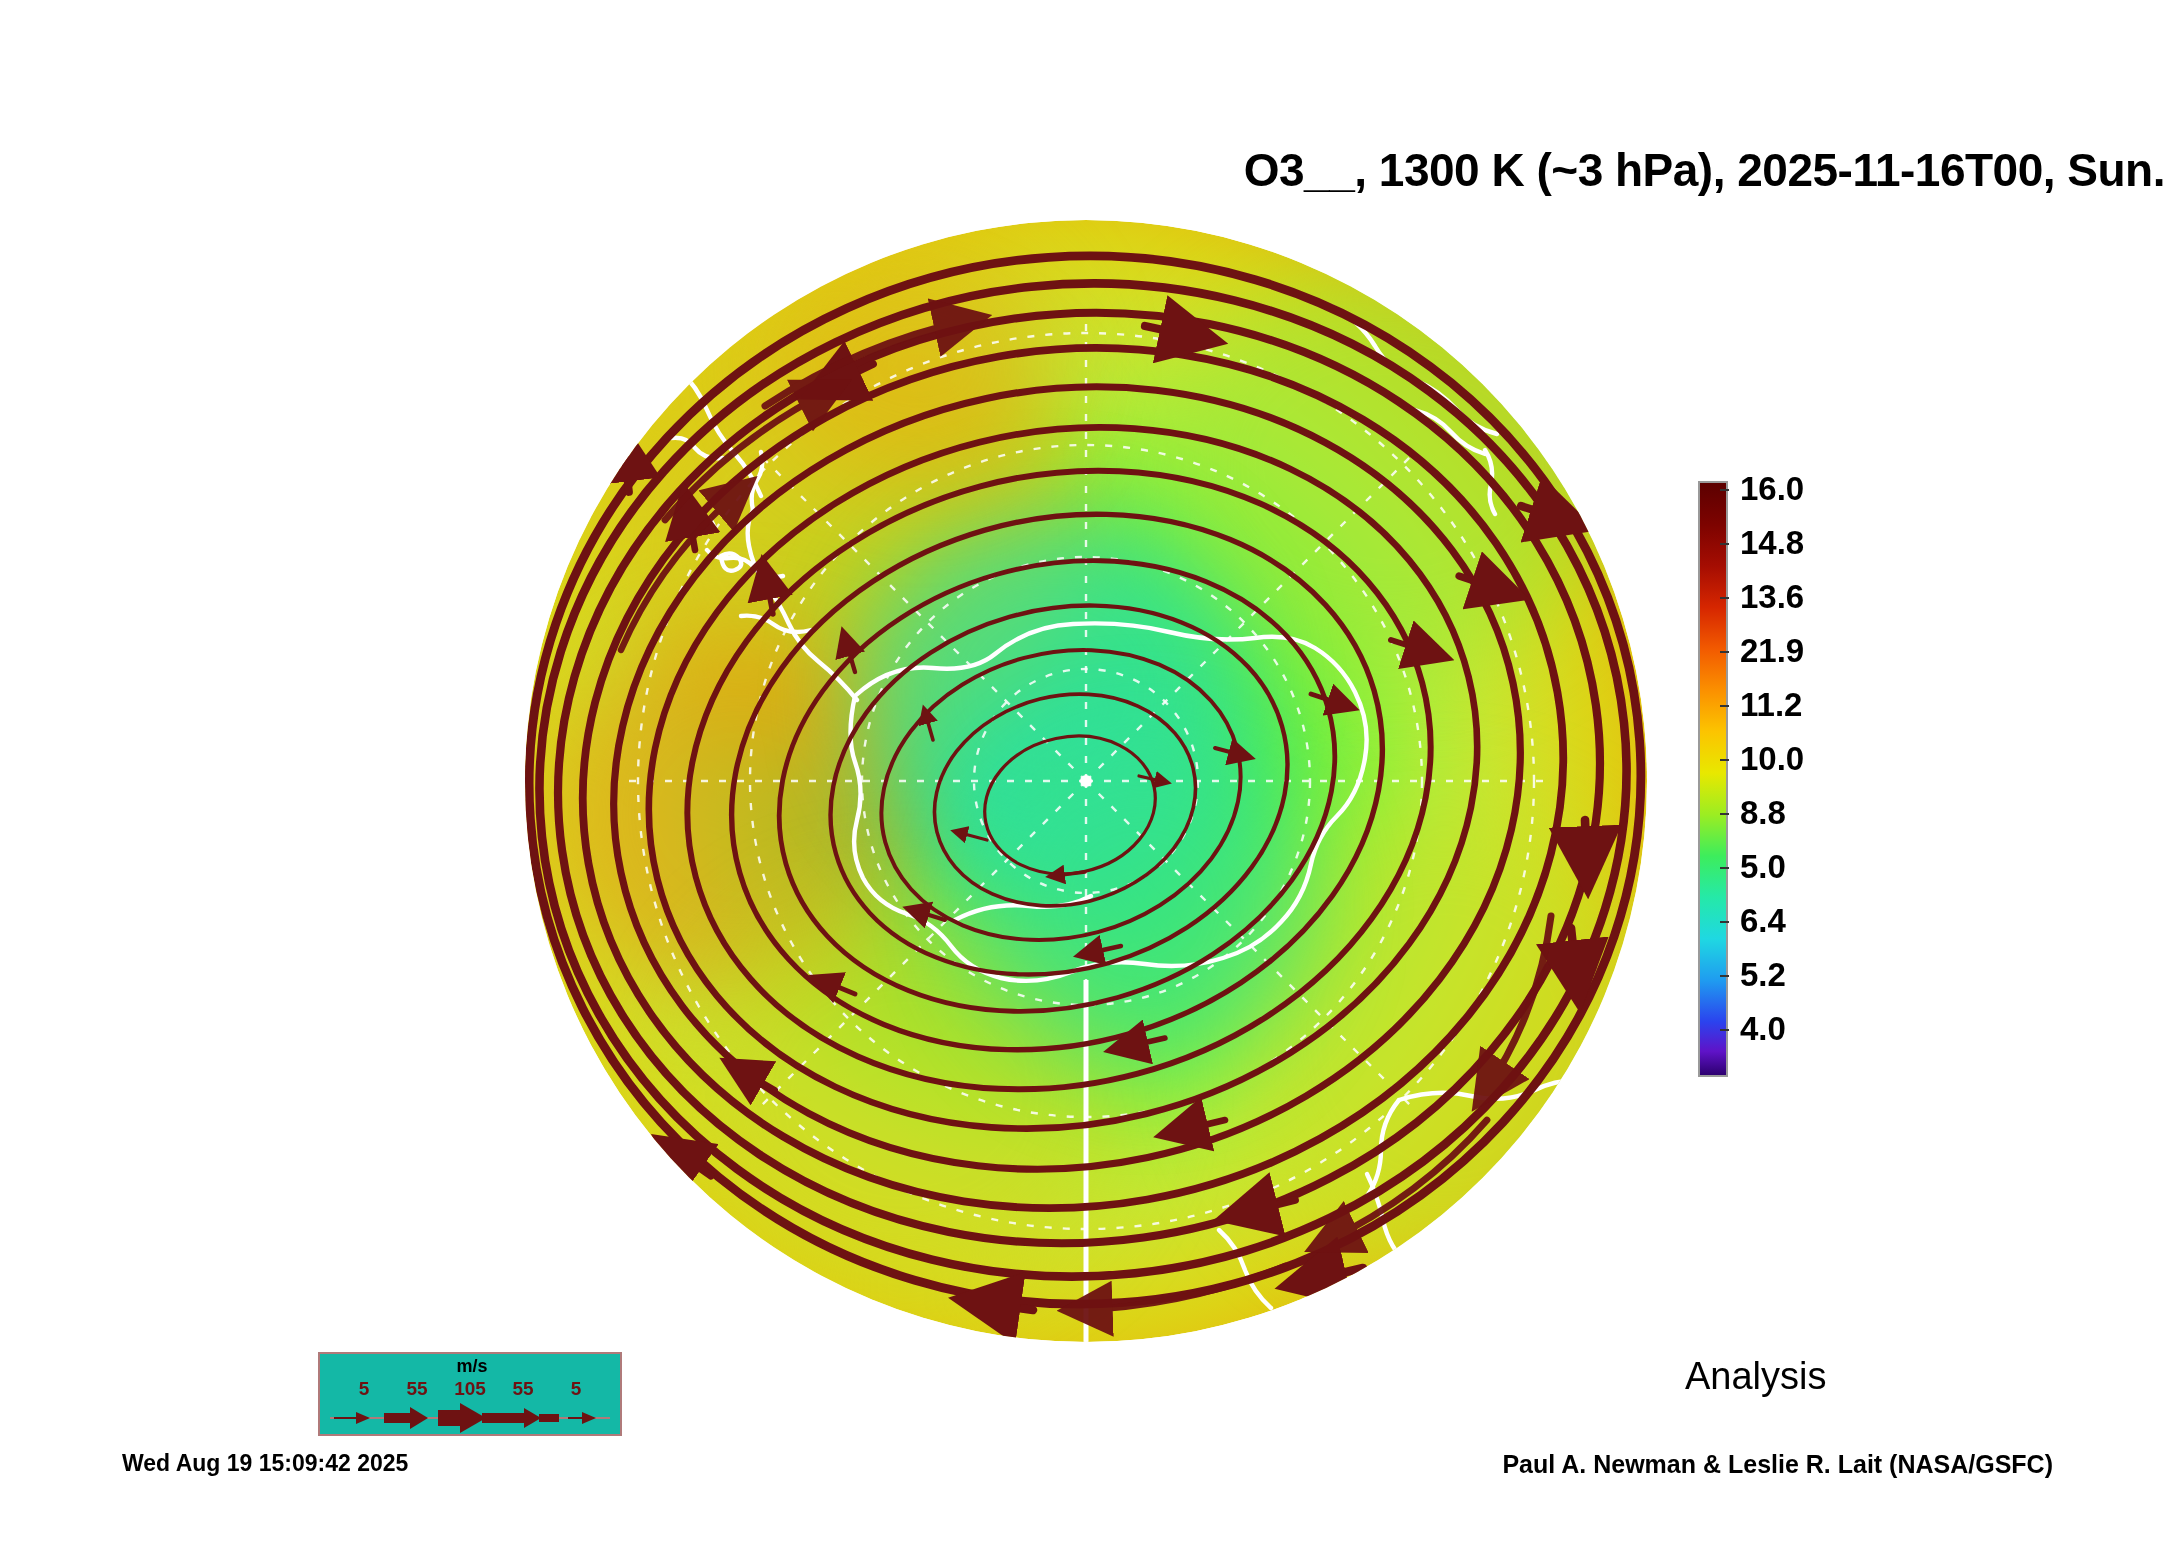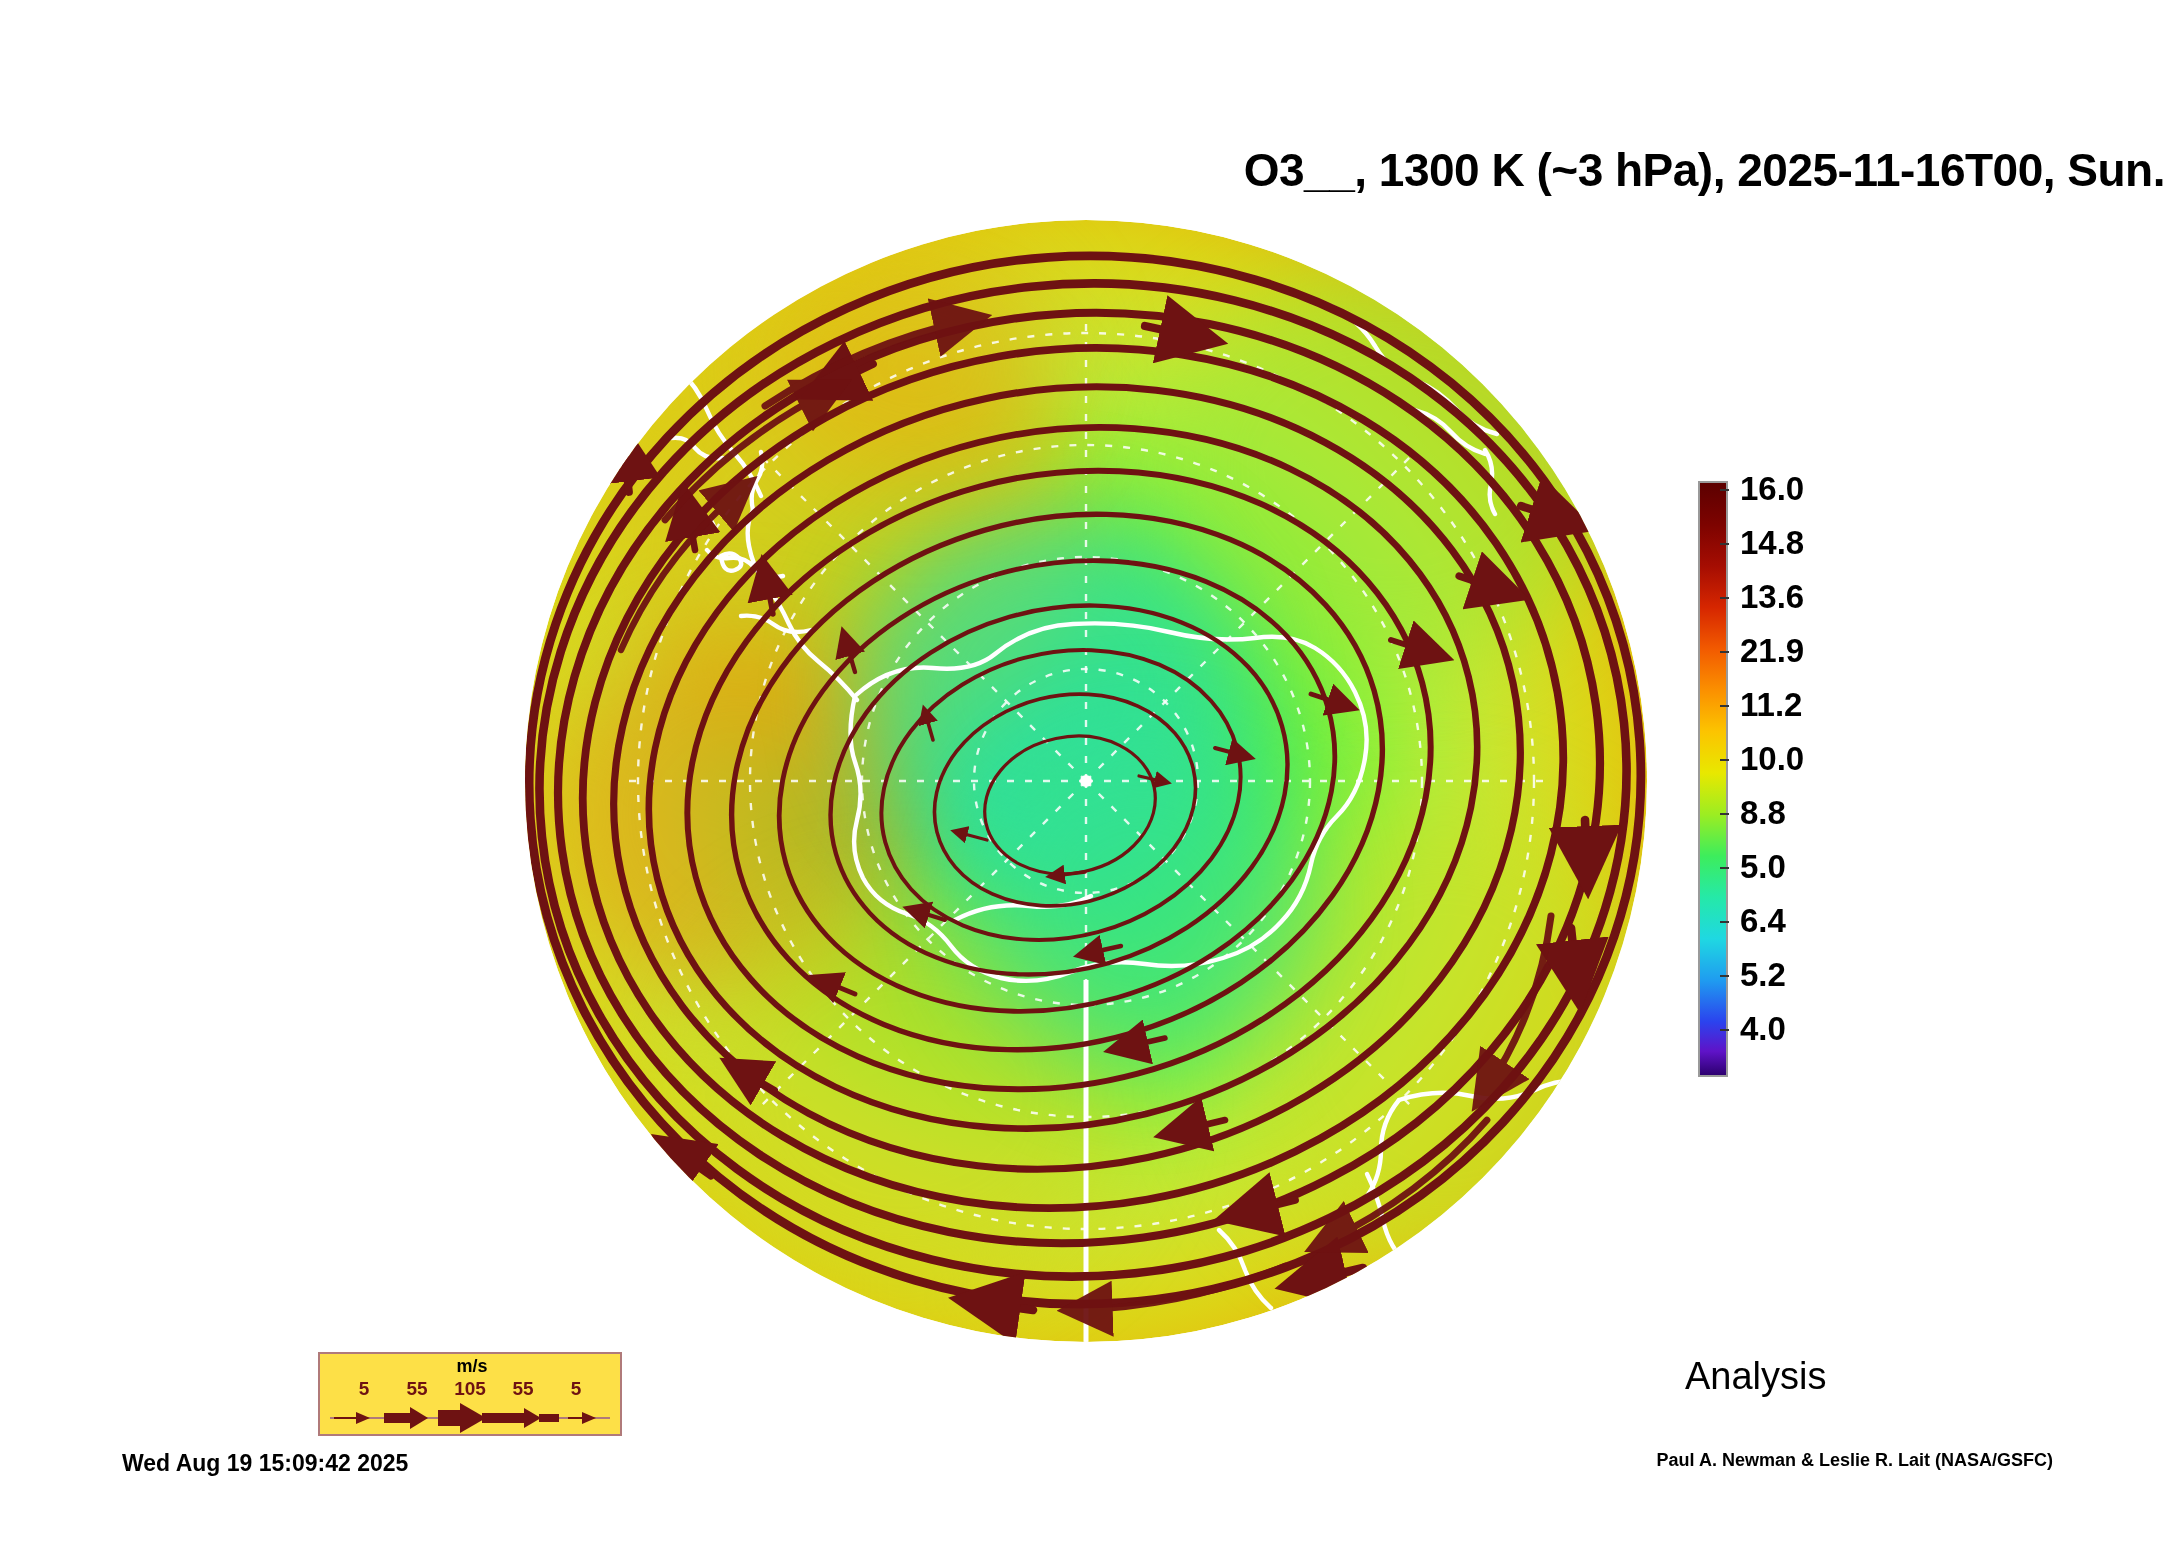--- a/index.html
+++ b/index.html
@@ -159,21 +159,21 @@
 
   
   #wind-legend {
     position: absolute;
     left: 318px;
     top: 1352px;
     width: 304px;
     height: 84px;
     border: 2px solid #b07a7a;
     box-sizing: border-box;
-    background: #fde047;
+    background: #14b8a6;
   }
   #wind-legend-unit {
     position: absolute;
     left: 0; top: 2px;
     width: 304px;
     text-align: center;
     font-size: 18px;
     font-weight: bold;
     color: #000000;
   }
@@ -211,21 +211,21 @@
     top: 1450px;
     font-size: 23px;
     font-weight: bold;
     color: #000000;
     white-space: pre;
   }
   #credits {
     position: absolute;
     right: 112px;
     top: 1450px;
-    font-size: 18px;
+    font-size: 25px;
     font-weight: bold;
     color: #000000;
     white-space: pre;
     margin-left: 13px;
   }
 </style>
 </head>
 <body>
 
 <div id="plot-title">O3__, 1300 K (~3 hPa), 2025-11-16T00, Sun.</div>

